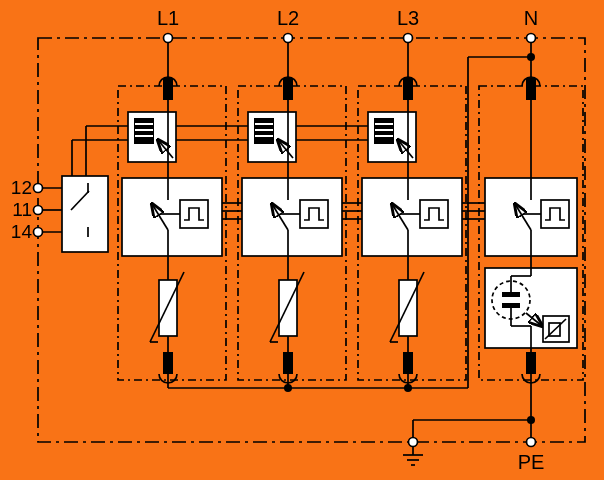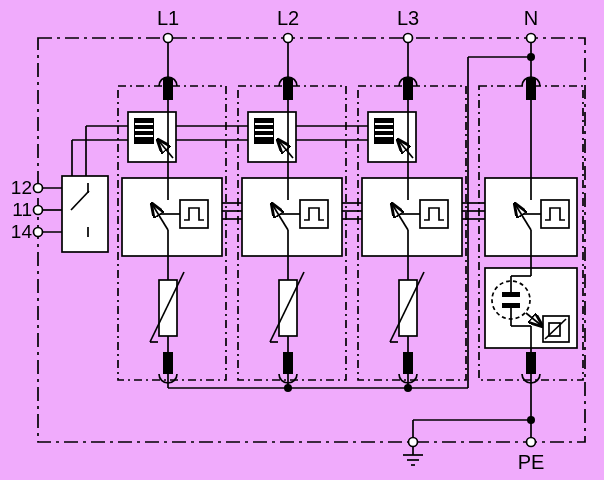--- a/index.html
+++ b/index.html
@@ -1,16 +1,16 @@
 <!DOCTYPE html>
 <html><head>
 <meta charset="utf-8">
 <style>
   html,body{margin:0;padding:0;background:#fff;}
-  .stage{position:relative;width:604px;height:480px;background:#f0abfc;overflow:hidden;
+  .stage{position:relative;width:604px;height:480px;background:#f97316;overflow:hidden;
          font-family:"Liberation Sans",sans-serif;}
   svg line, svg path, svg rect, svg circle, svg polyline{stroke:#000;stroke-width:1.7;fill:none;}
   svg .blk{fill:#000;stroke:none;}
   svg .box{fill:#fff;stroke:#000;}
   svg .wht{stroke:#fff;stroke-width:2;}
   svg .dot{fill:#000;stroke:none;}
   svg .term{fill:#fff;stroke:#000;}
   svg .mod{stroke-dasharray:8 4 2 4;}
   svg .encl{stroke-dasharray:14 5 3 5;}
   svg .dcirc{stroke-dasharray:4 3;}

